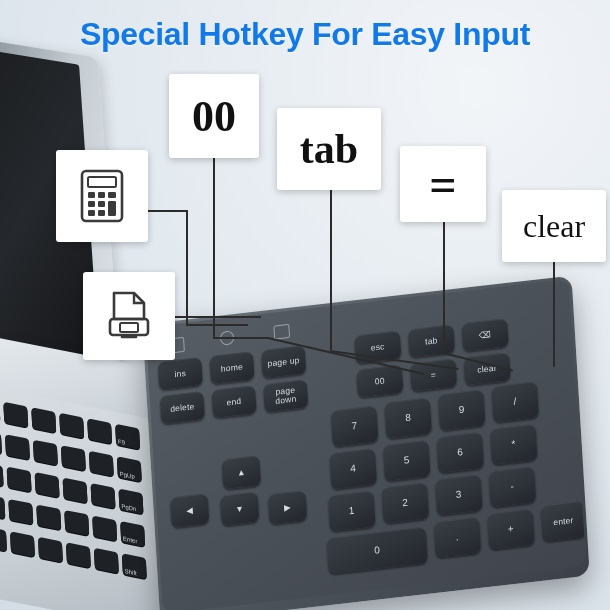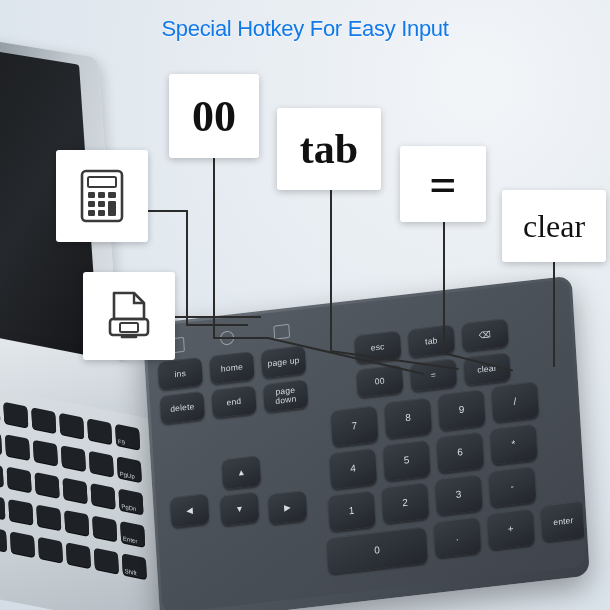--- a/index.html
+++ b/index.html
@@ -125,22 +125,22 @@
   }
   .key.small { font-size: 8.5px; }
 
   
   .title {
     position: absolute;
     top: 16px;
     left: 0;
     width: 610px;
     text-align: center;
-    font-size: 22px;
-    font-weight: normal;
+    font-size: 32px;
+    font-weight: bold;
     color: #1179e8;
     text-shadow: 0 1px 1px rgba(255,255,255,0.85);
     letter-spacing: -0.3px;
   }
 
   
   .card {
     position: absolute;
     background: #ffffff;
     border-radius: 3px;

